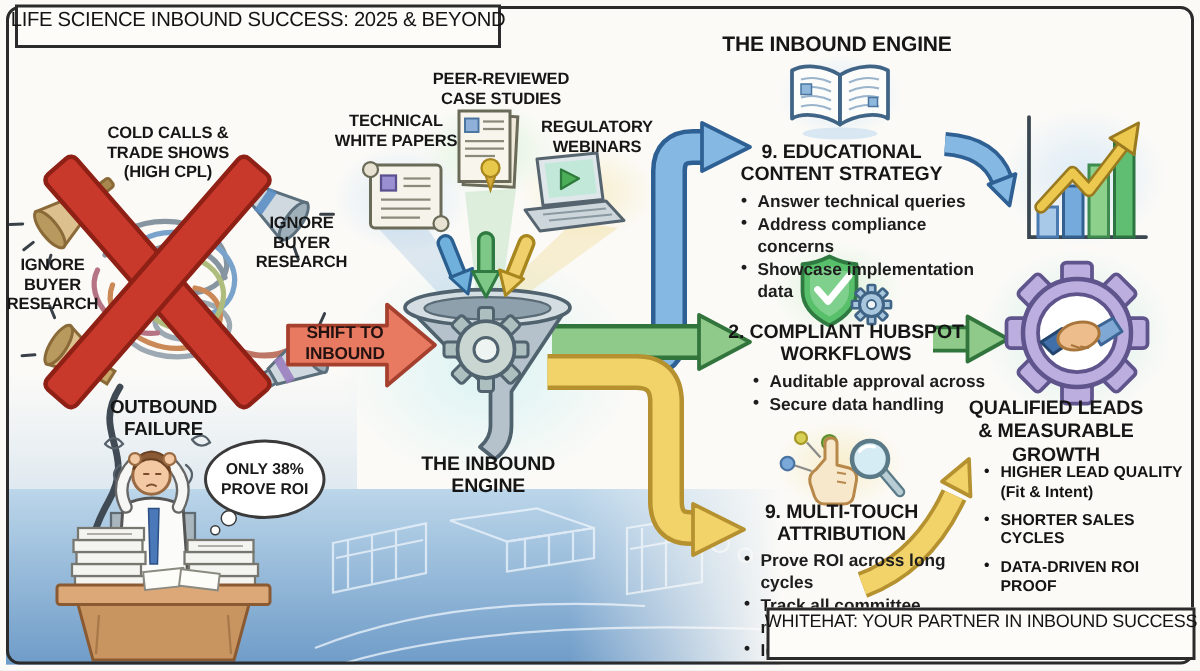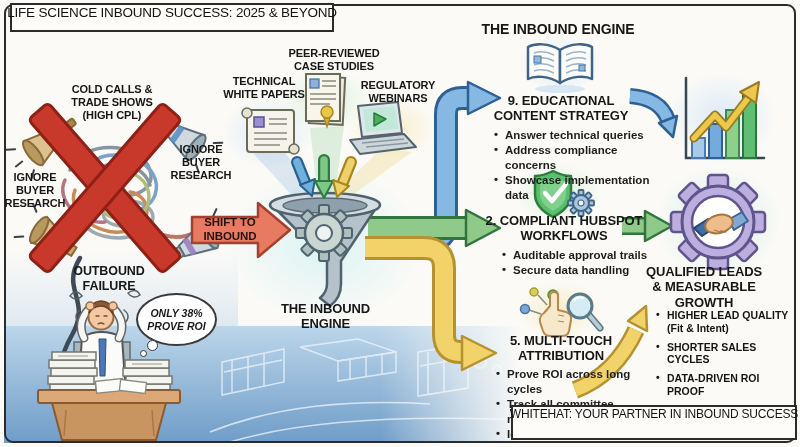--- a/index.html
+++ b/index.html
@@ -17,21 +17,21 @@
     line-height:1.18; letter-spacing:-0.1px; z-index:4;
   }
   .box {
     position:absolute; background:#fdfcf9; border:2.5px solid #2b2b2b;
     display:flex; justify-content:center; z-index:5;
     color:#141414; font-weight:normal; text-align:center;
   }
   .bubble {
     position:absolute; background:#ffffff; border:2px solid #3a3a3a;
     border-radius:50%; display:flex; align-items:center; justify-content:center;
-    font-weight:bold; color:#1a1a1a; text-align:center; z-index:4; line-height:1.2;font-style:italic;
+    font-weight:bold; color:#1a1a1a; text-align:center; z-index:4; line-height:1.2;
   }
   .bdot { position:absolute; background:#fff; border:1.5px solid #3a3a3a; border-radius:50%; z-index:4; }
   ul.bullets { position:absolute; margin:0; padding:0; list-style:none; z-index:4; }
   .bullets li {
     position:relative; padding-left:11px; font-size:11.5px; font-weight:600;
     color:#1d1d1d; line-height:1.3; text-align:left;
   }
   .bullets li::before { content:"•"; position:absolute; left:0; top:-1px; }
   ul.outcome li { font-size:10.5px; font-weight:bold; line-height:1.22; margin-bottom:6px; color:#141414; }
 </style>
@@ -456,25 +456,25 @@
 
   <div class="lbl" style="left:486px; top:93px; width:150px; font-size:13px;">9. EDUCATIONAL CONTENT STRATEGY</div>
   <ul class="bullets" style="left:494px; top:128px; width:172px;">
     <li>Answer technical queries</li>
     <li>Address compliance concerns</li>
     <li>Showcase implementation data</li>
   </ul>
 
   <div class="lbl" style="left:478px; top:213px; width:172px; font-size:13px;">2. COMPLIANT HUBSPOT WORKFLOWS</div>
   <ul class="bullets" style="left:502px; top:248px; width:160px;">
-    <li>Auditable approval trails</li>
+    <li>Auditable approval across</li>
     <li>Secure data handling</li>
   </ul>
 
-  <div class="lbl" style="left:494px; top:333px; width:134px; font-size:13px;">5. MULTI-TOUCH ATTRIBUTION</div>
+  <div class="lbl" style="left:494px; top:333px; width:134px; font-size:13px;">9. MULTI-TOUCH ATTRIBUTION</div>
   <ul class="bullets" style="left:496px; top:367px; width:172px;">
     <li>Prove ROI across long cycles</li>
     <li>Track all committee members</li>
     <li>Identify key touchpoints</li>
   </ul>
 
   <div class="lbl" style="left:640px; top:264px; width:128px; font-size:13px;">QUALIFIED LEADS &amp; MEASURABLE GROWTH</div>
   <ul class="bullets outcome" style="left:656px; top:309px; width:138px;">
     <li>HIGHER LEAD QUALITY (Fit &amp; Intent)</li>
     <li>SHORTER SALES CYCLES</li>

